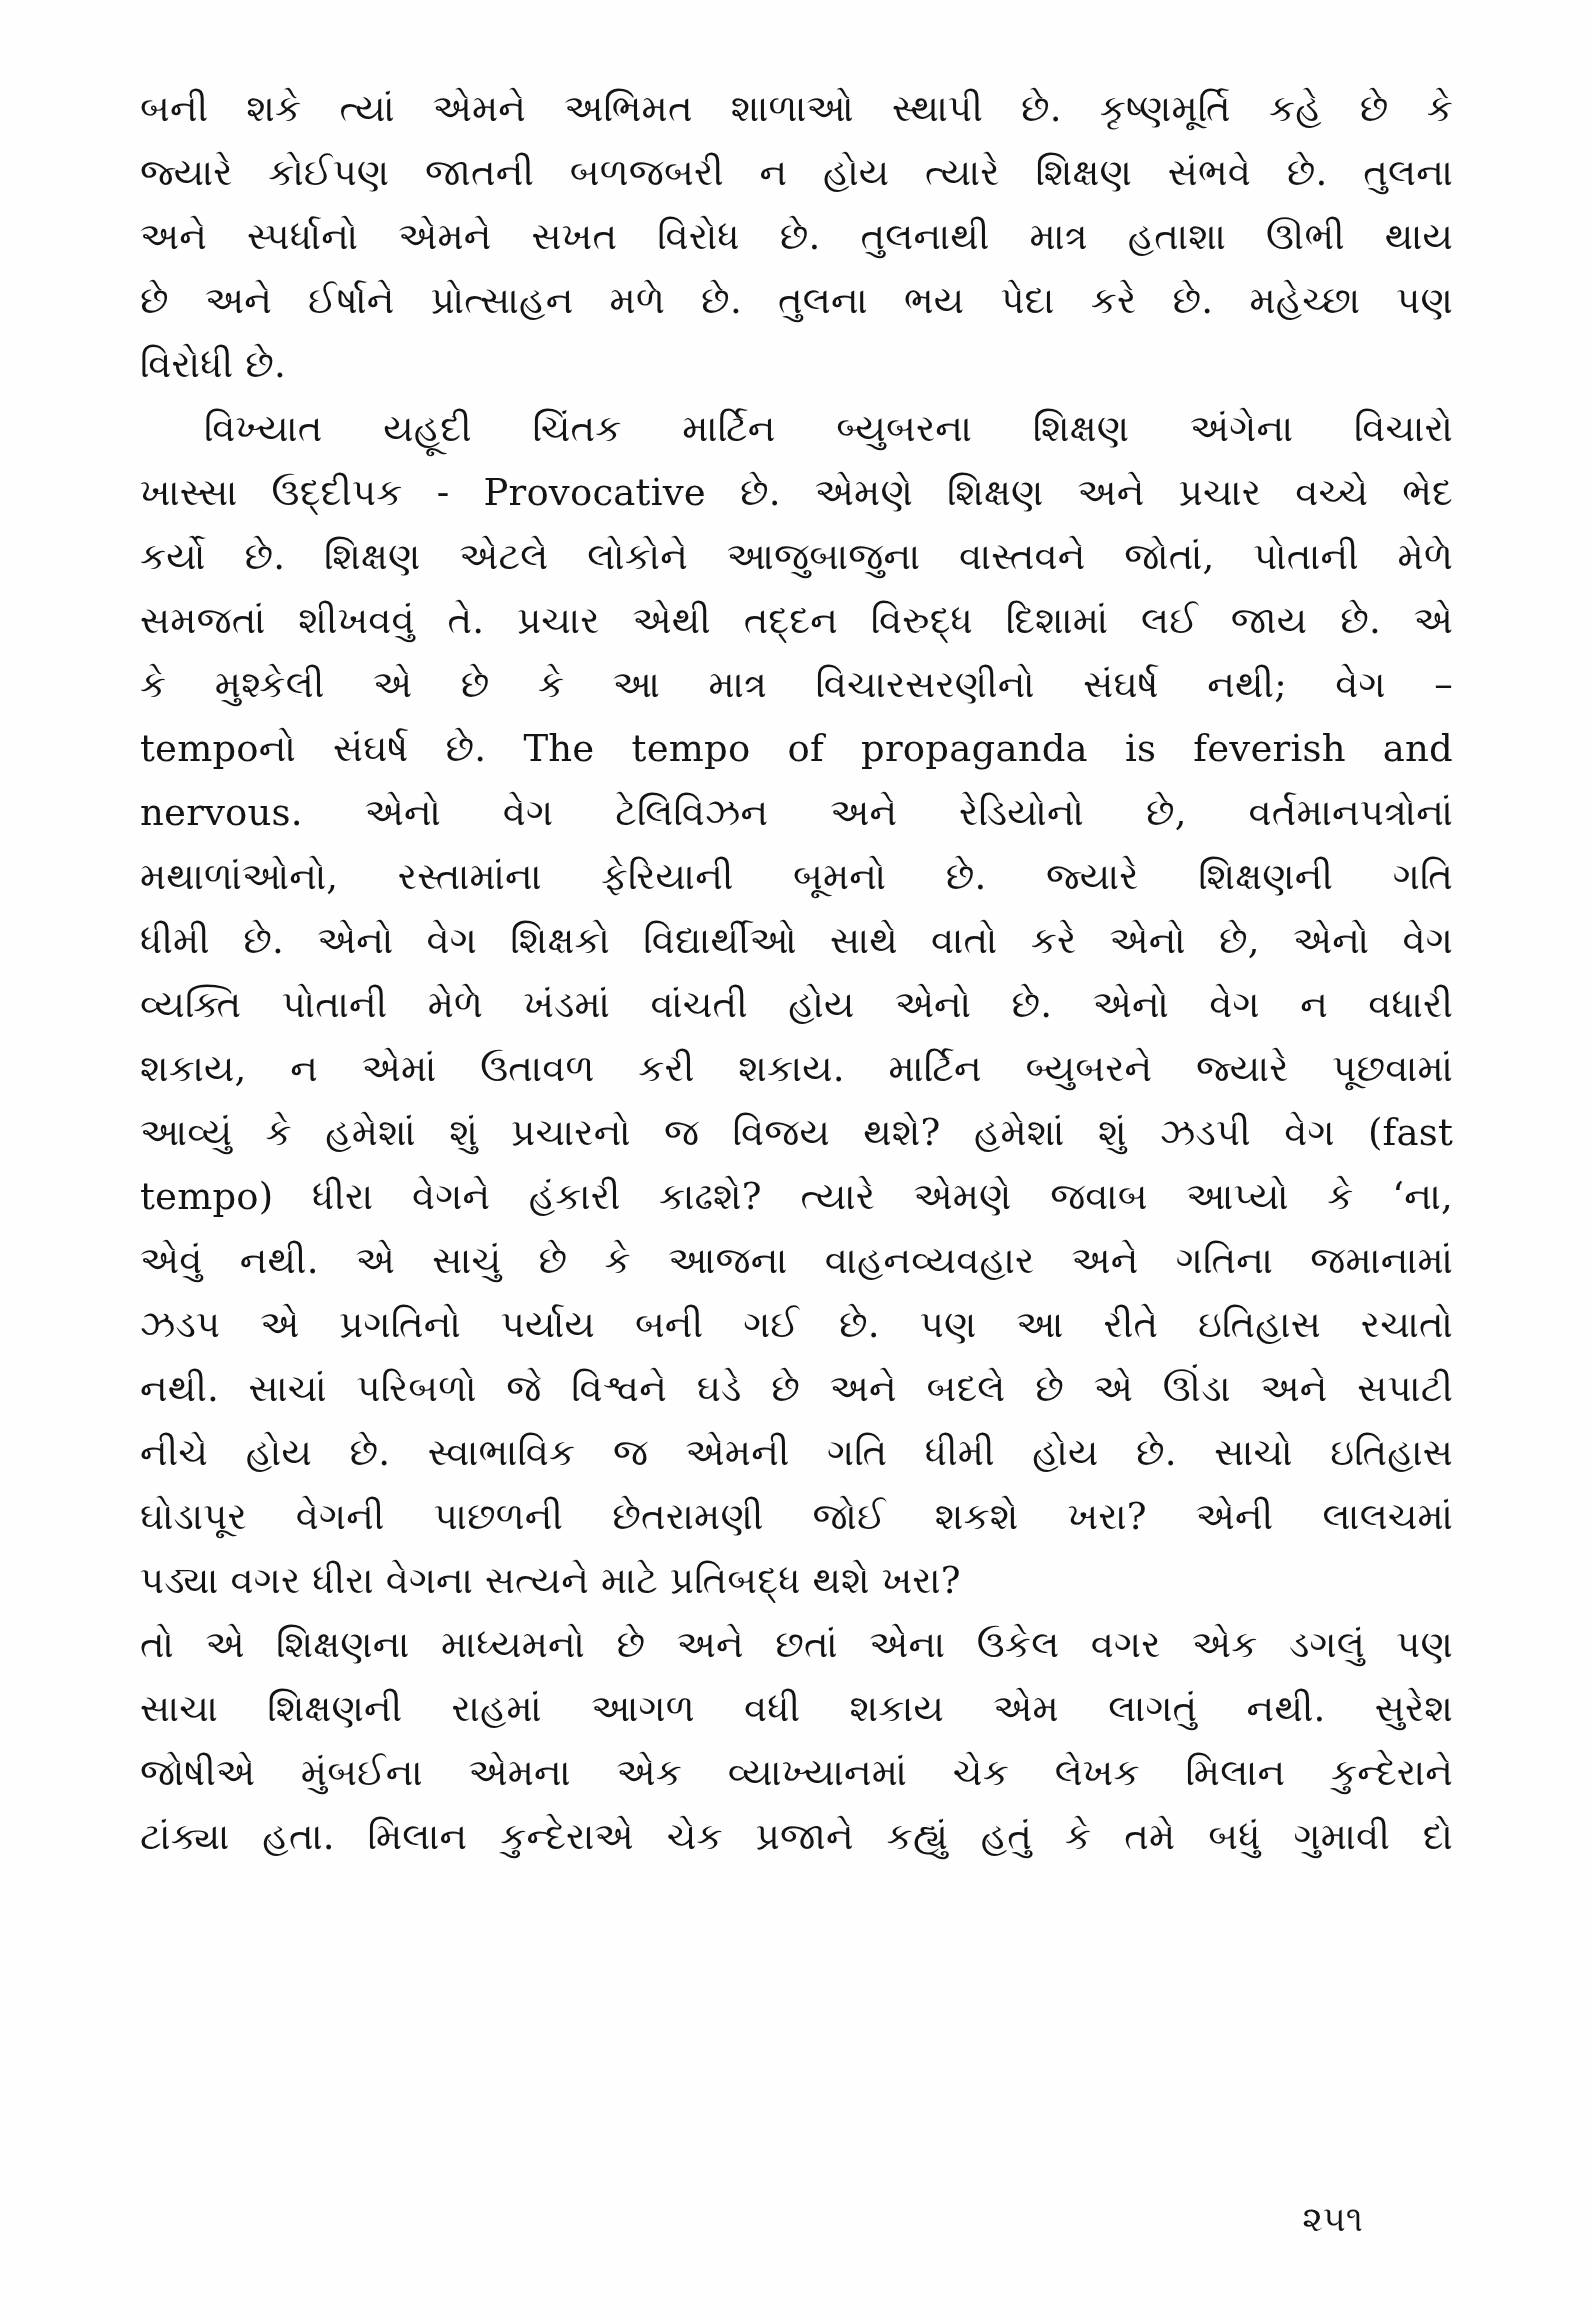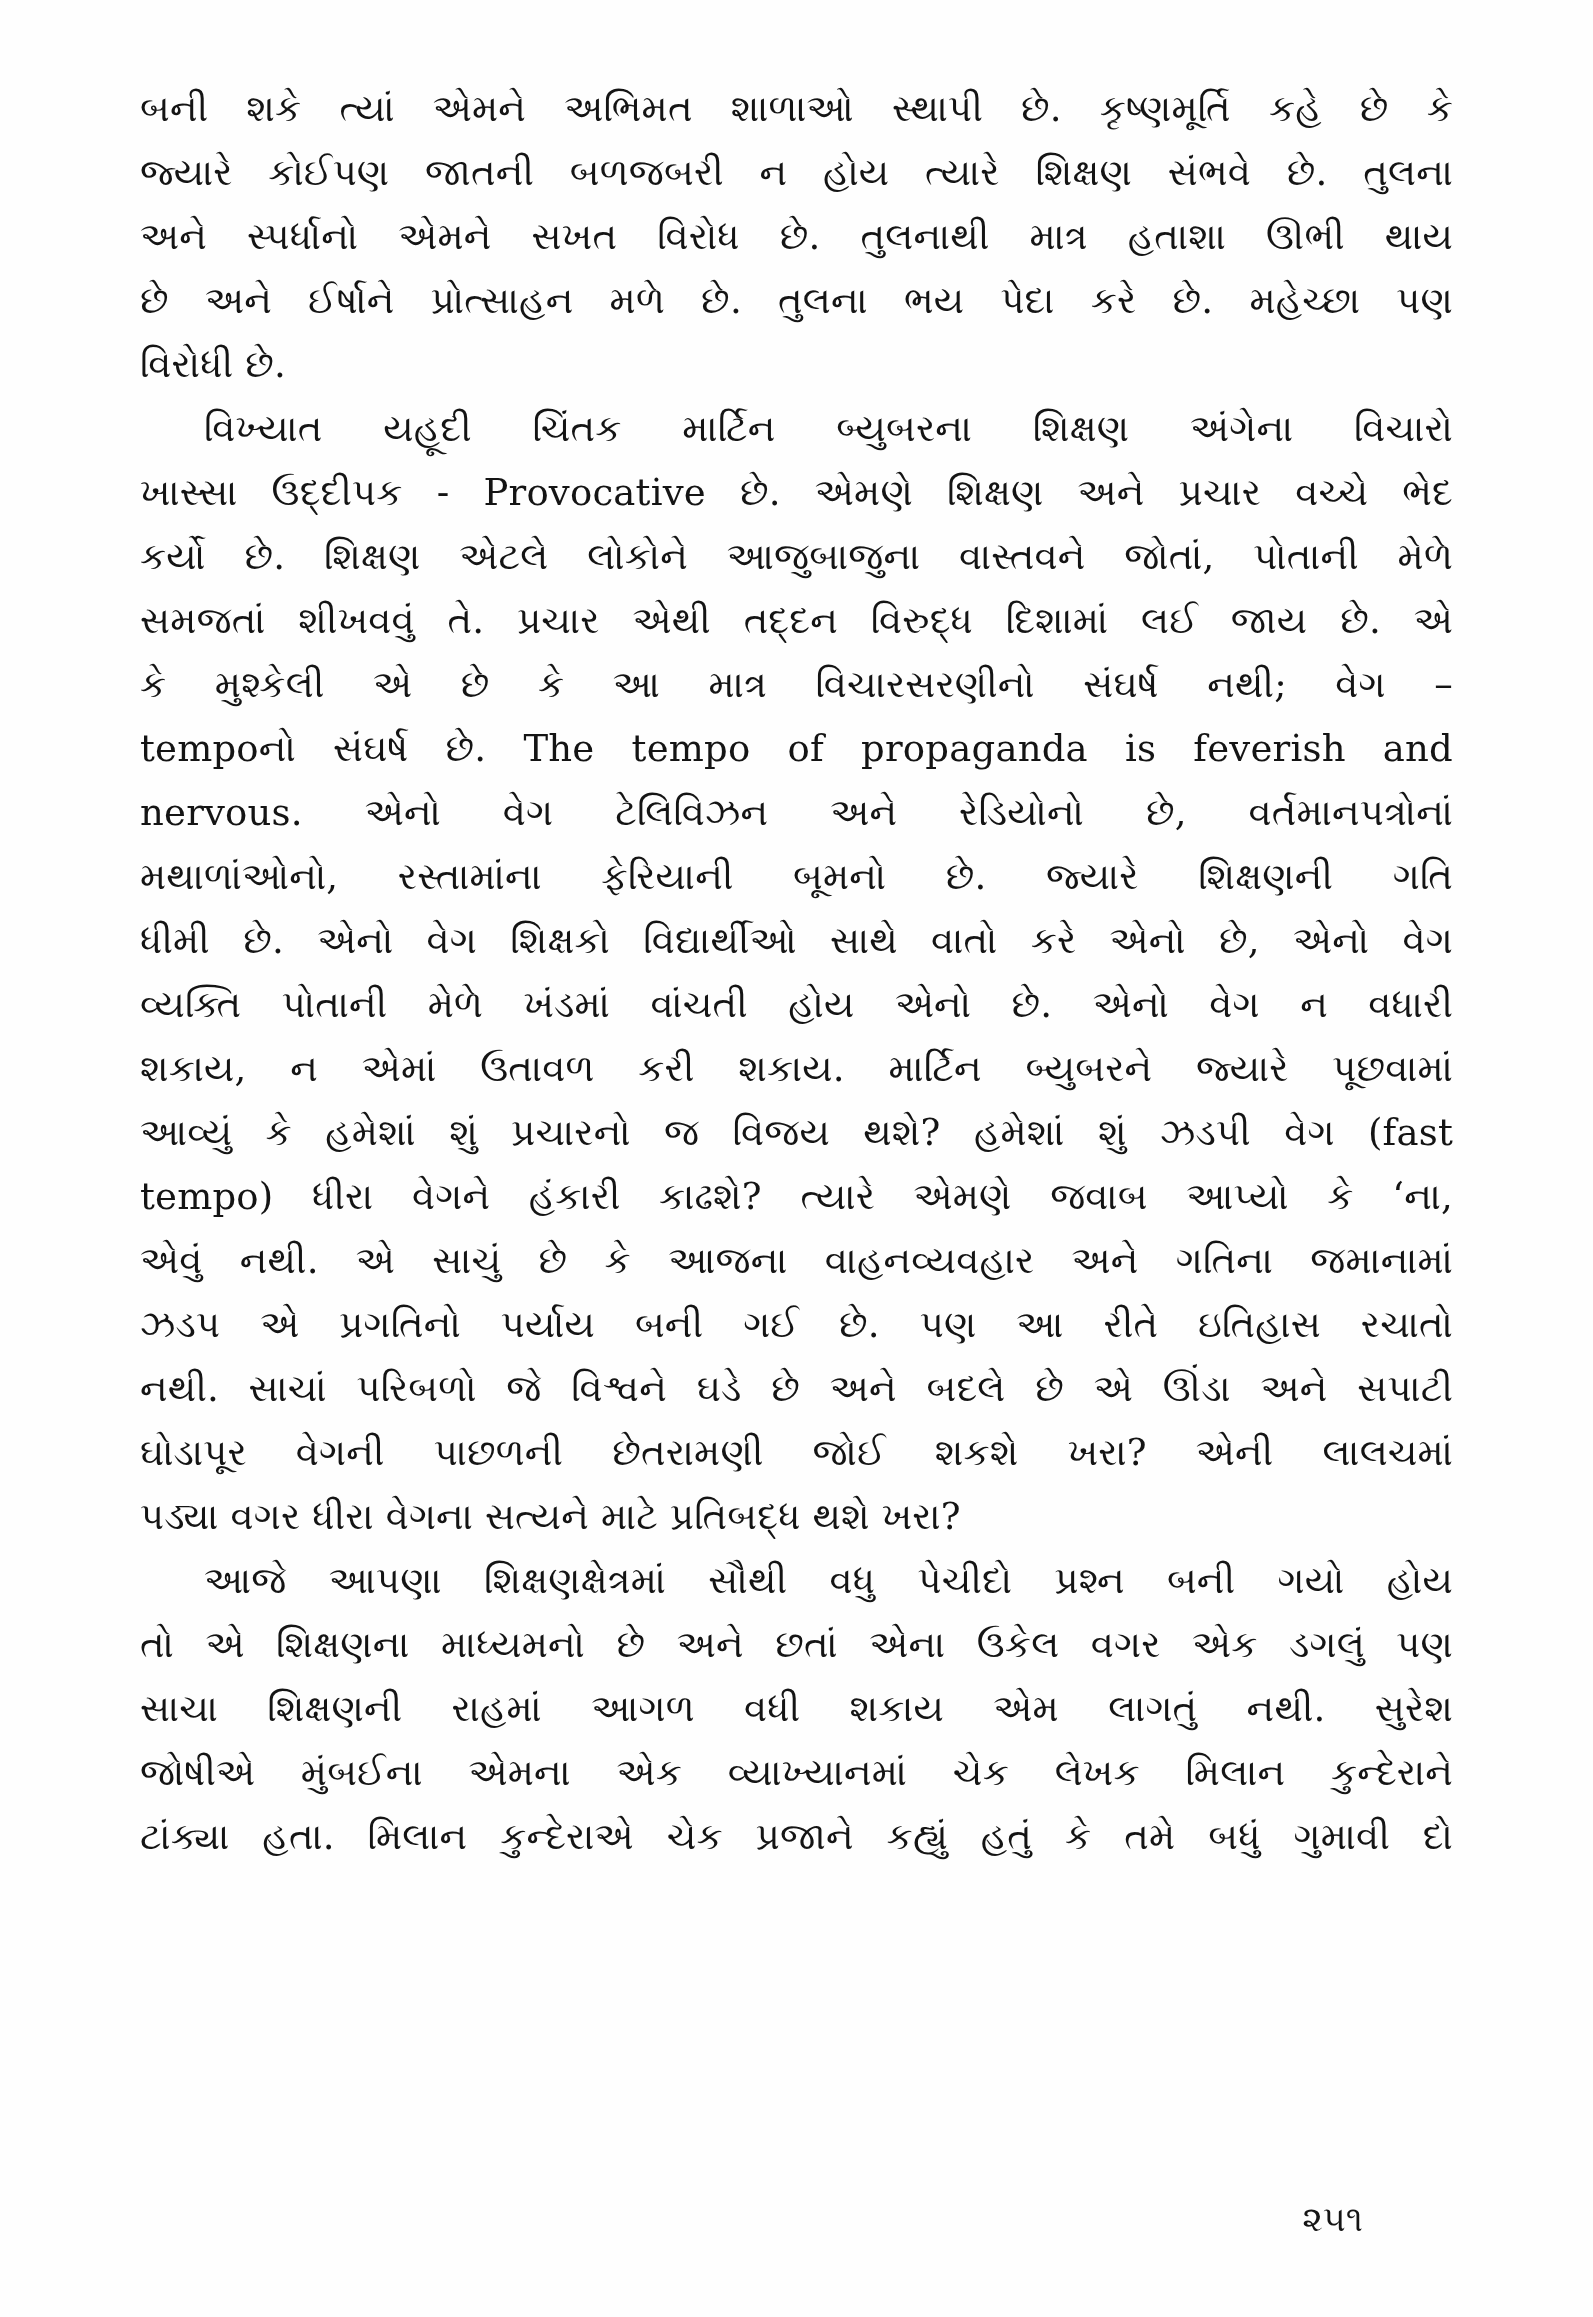--- a/index.html
+++ b/index.html
@@ -72,23 +72,23 @@
     <div class="line">nervous. એનો વેગ ટેલિવિઝન અને રેડિયોનો છે, વર્તમાનપત્રોનાં</div>
     <div class="line">મથાળાંઓનો, રસ્તામાંના ફેરિયાની બૂમનો છે. જ્યારે શિક્ષણની ગતિ</div>
     <div class="line">ધીમી છે. એનો વેગ શિક્ષકો વિદ્યાર્થીઓ સાથે વાતો કરે એનો છે, એનો વેગ</div>
     <div class="line">વ્યક્તિ પોતાની મેળે ખંડમાં વાંચતી હોય એનો છે. એનો વેગ ન વધારી</div>
     <div class="line">શકાય, ન એમાં ઉતાવળ કરી શકાય. માર્ટિન બ્યુબરને જ્યારે પૂછવામાં</div>
     <div class="line">આવ્યું કે હમેશાં શું પ્રચારનો જ વિજય થશે? હમેશાં શું ઝડપી વેગ (fast</div>
     <div class="line">tempo) ધીરા વેગને હંકારી કાઢશે? ત્યારે એમણે જવાબ આપ્યો કે ‘ના,</div>
     <div class="line">એવું નથી. એ સાચું છે કે આજના વાહનવ્યવહાર અને ગતિના જમાનામાં</div>
     <div class="line">ઝડપ એ પ્રગતિનો પર્યાય બની ગઈ છે. પણ આ રીતે ઇતિહાસ રચાતો</div>
     <div class="line">નથી. સાચાં પરિબળો જે વિશ્વને ઘડે છે અને બદલે છે એ ઊંડા અને સપાટી</div>
+    <div class="line">નીચે હોય છે. સ્વાભાવિક જ એમની ગતિ ધીમી હોય છે. સાચો ઇતિહાસ</div>
     <div class="line">ઘોડાપૂર વેગની પાછળની છેતરામણી જોઈ શકશે ખરા? એની લાલચમાં</div>
     <div class="line para-end">પડ્યા વગર ધીરા વેગના સત્યને માટે પ્રતિબદ્ધ થશે ખરા?</div>
-    <div class="line indent">આજે આપણા શિક્ષણક્ષેત્રમાં સૌથી વધુ પેચીદો પ્રશ્ન બની ગયો હોય</div>
     <div class="line">તો એ શિક્ષણના માધ્યમનો છે અને છતાં એના ઉકેલ વગર એક ડગલું પણ</div>
     <div class="line">સાચા શિક્ષણની રાહમાં આગળ વધી શકાય એમ લાગતું નથી. સુરેશ</div>
     <div class="line">જોષીએ મુંબઈના એમના એક વ્યાખ્યાનમાં ચેક લેખક મિલાન કુન્દેરાને</div>
     <div class="line">ટાંક્યા હતા. મિલાન કુન્દેરાએ ચેક પ્રજાને કહ્યું હતું કે તમે બધું ગુમાવી દો</div>
   </div>
   <div class="page-number">૨૫૧</div>
 </div>
 
 
 </body></html>

